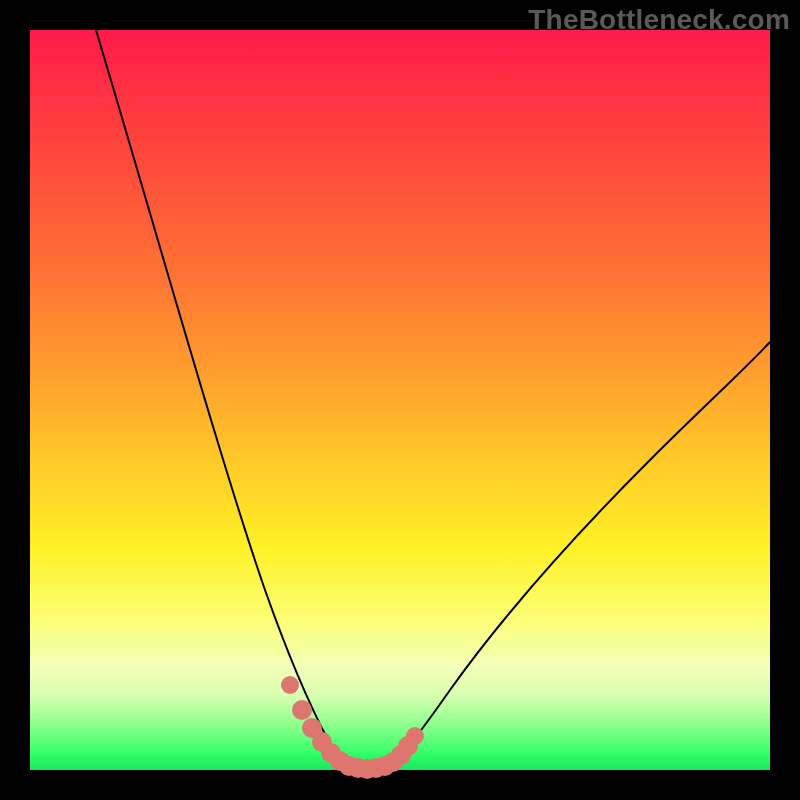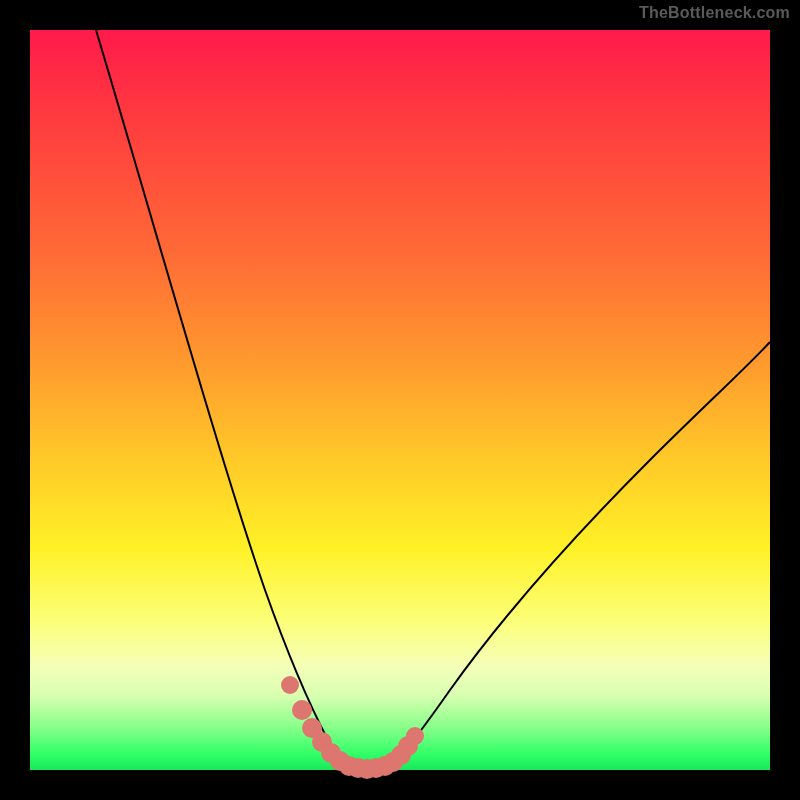--- a/index.html
+++ b/index.html
@@ -15,21 +15,21 @@
     position: relative;
     width: 800px;
     height: 800px;
     background: #000;
   }
   .watermark {
     position: absolute;
     top: 4px;
     right: 10px;
     color: #5a5a5a;
-    font-size: 16px;
+    font-size: 28px;
     font-weight: 600;
     letter-spacing: 0.2px;
     user-select: none;
   }
   .plot-area {
     position: absolute;
     left: 30px;
     top: 30px;
     width: 740px;
     height: 740px;

